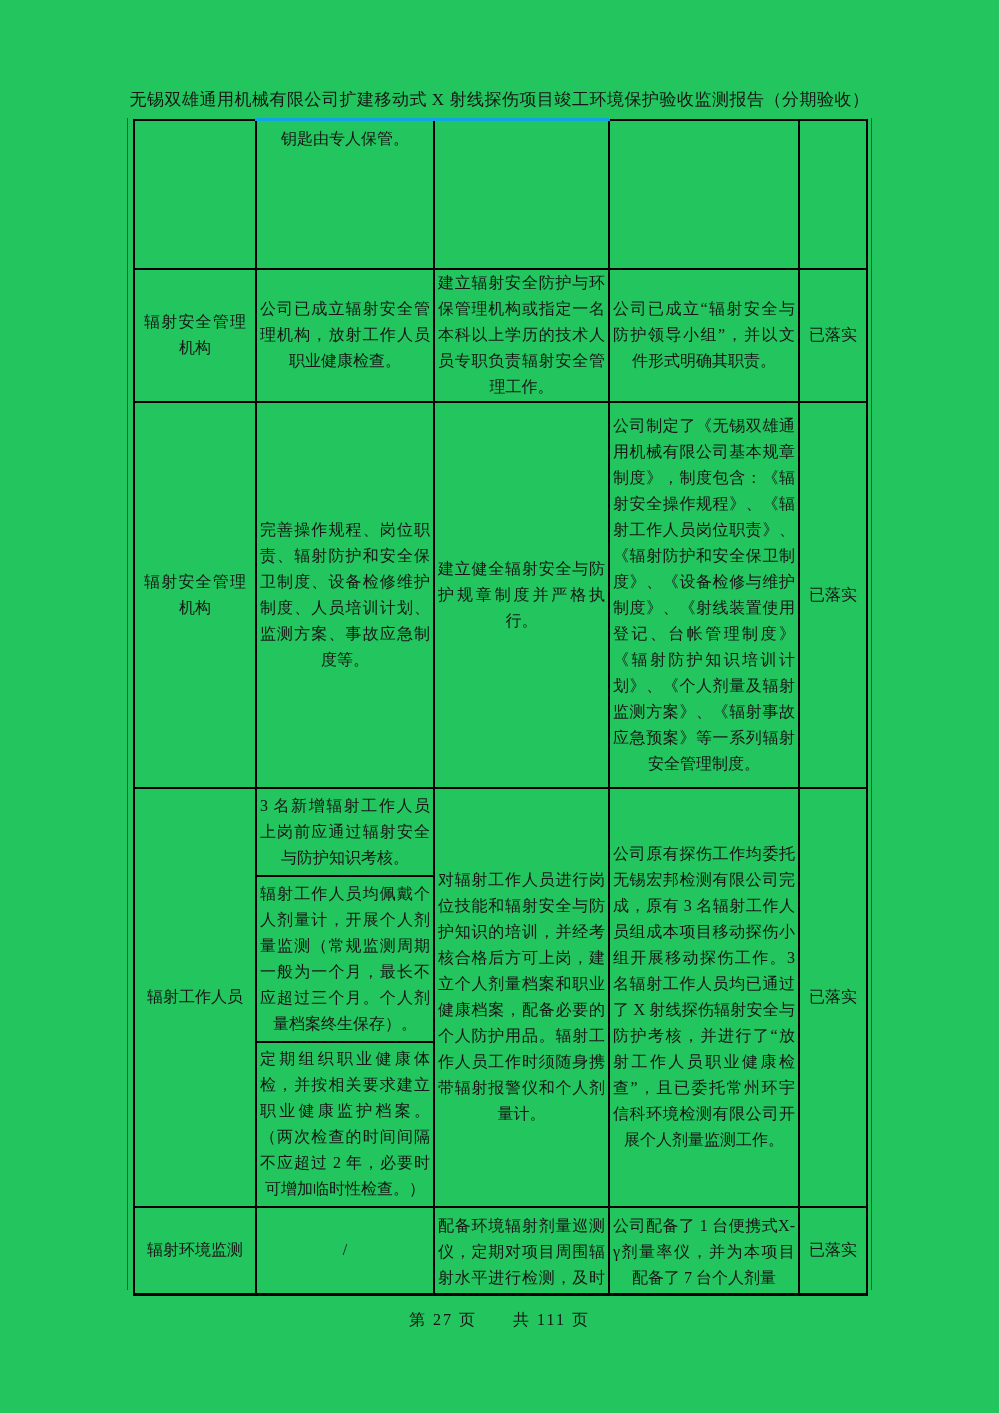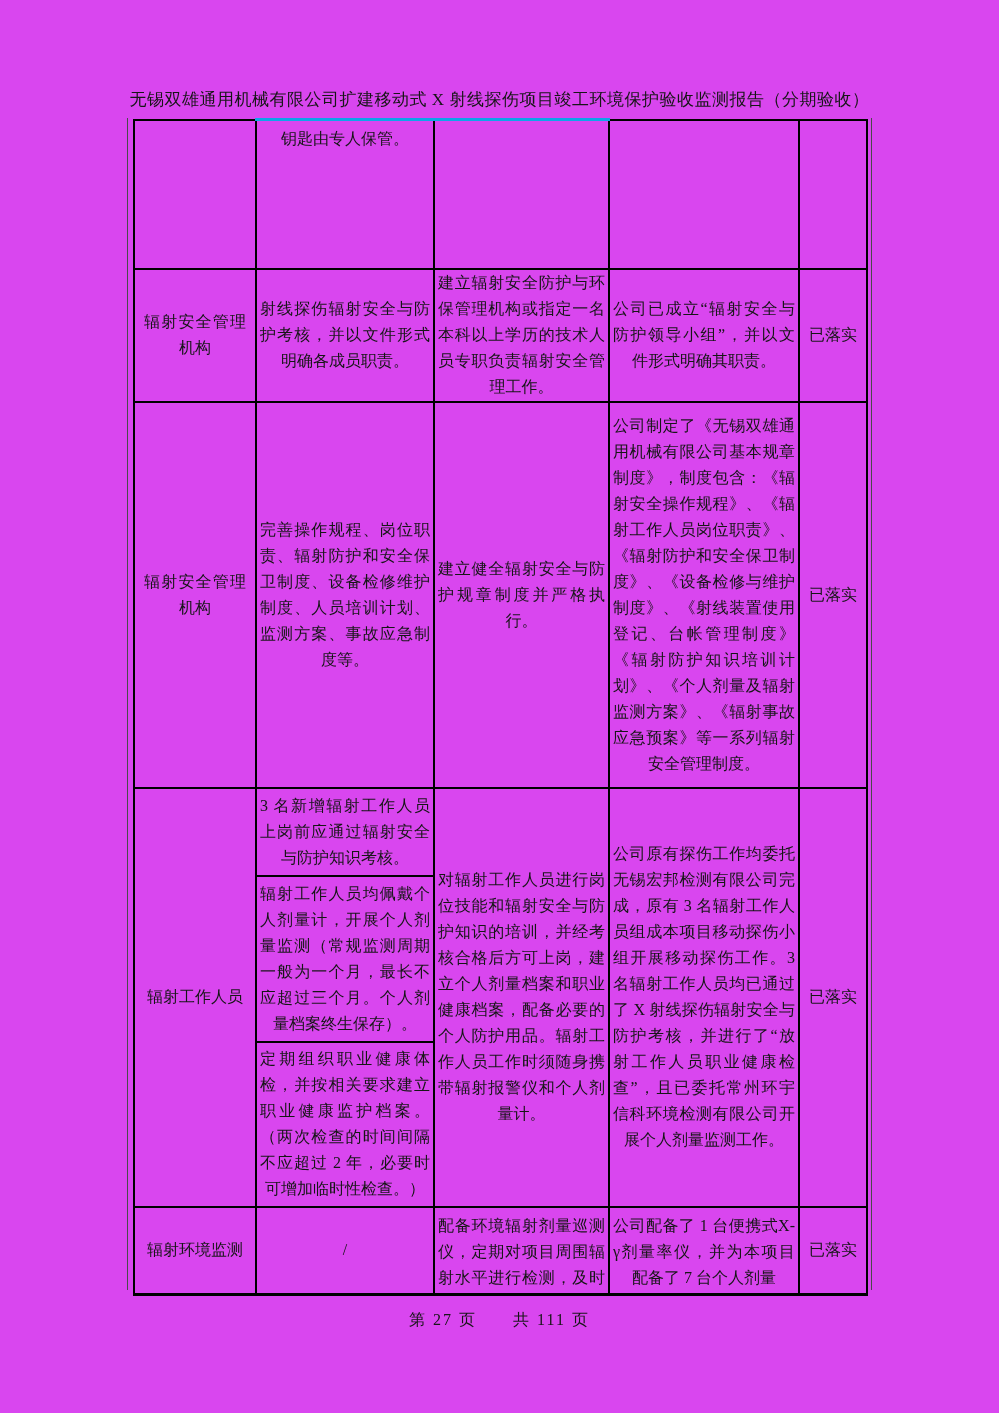--- a/index.html
+++ b/index.html
@@ -1,19 +1,19 @@
 <!DOCTYPE html>
 <html><head>
 <meta charset="utf-8">
 <style>
   html,body{margin:0;padding:0;background:#e8e8e8;}
   .page{
     position:relative;
     width:999px;height:1413px;
-    background:#d946ef;
+    background:#22c55e;
     overflow:hidden;
     font-family:"Liberation Serif","DejaVu Serif",serif;
     color:#161616;
   }
   .doc-header{
     position:absolute;top:88px;left:0;width:100%;
     text-align:center;font-size:17px;letter-spacing:0.5px;
     white-space:nowrap;
   }
   table.report-table{
@@ -79,21 +79,21 @@
       <tr class="r1">
         <td class="c1"></td>
         <td class="vtop thick-top">钥匙由专人保管。</td>
         <td class="thick-top"></td>
         <td></td>
         <td></td>
       </tr>
 
       <tr class="r2">
         <td class="c1">辐射安全管理机构</td>
-        <td>射线探伤辐射安全与防护考核，并以文件形式明确各成员职责。</td>
+        <td>公司已成立辐射安全管理机构，放射工作人员职业健康检查。</td>
         <td>建立辐射安全防护与环保管理机构或指定一名本科以上学历的技术人员专职负责辐射安全管理工作。</td>
         <td>公司已成立“辐射安全与防护领导小组”，并以文件形式明确其职责。</td>
         <td>已落实</td>
       </tr>
 
       <tr class="r3">
         <td class="c1">辐射安全管理机构</td>
         <td>完善操作规程、岗位职责、辐射防护和安全保卫制度、设备检修维护制度、人员培训计划、监测方案、事故应急制度等。</td>
         <td>建立健全辐射安全与防护规章制度并严格执行。</td>
         <td>公司制定了《无锡双雄通用机械有限公司基本规章制度》，制度包含：《辐射安全操作规程》、《辐射工作人员岗位职责》、《辐射防护和安全保卫制度》、《设备检修与维护制度》、《射线装置使用登记、台帐管理制度》《辐射防护知识培训计划》、《个人剂量及辐射监测方案》、《辐射事故应急预案》等一系列辐射安全管理制度。</td>

